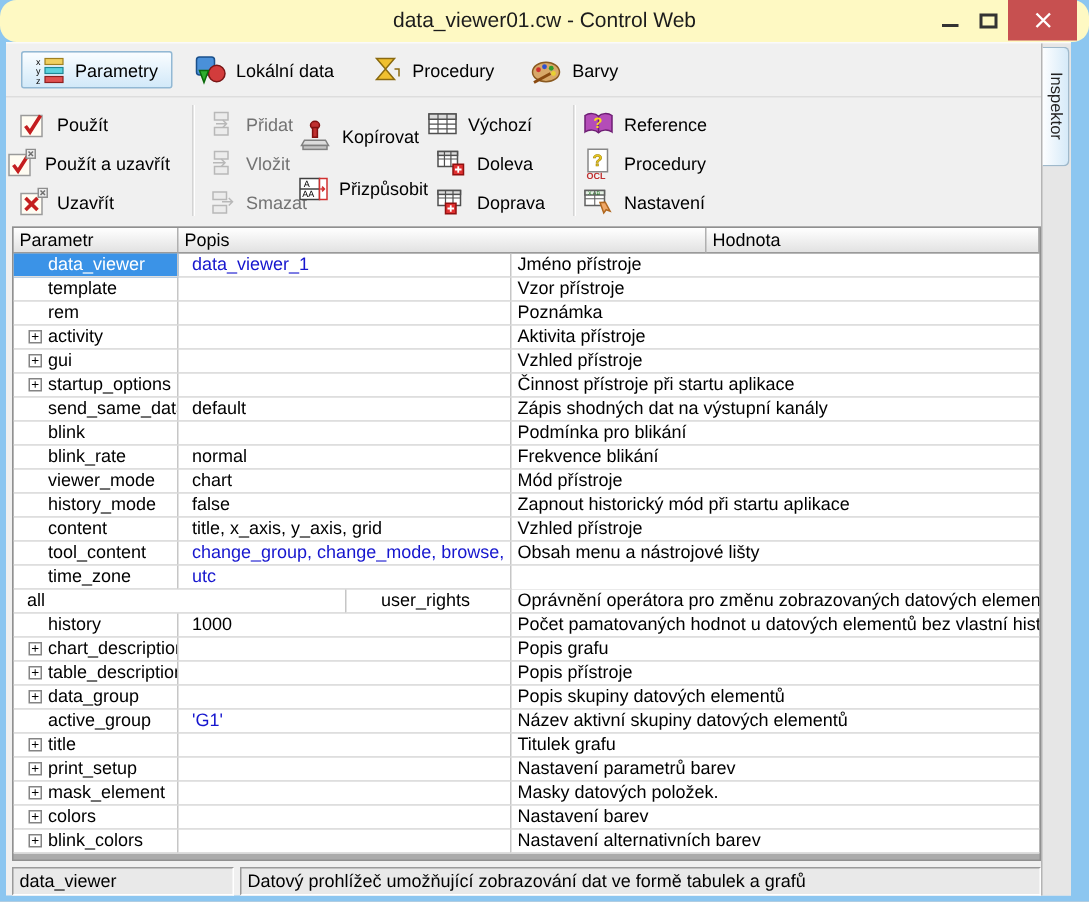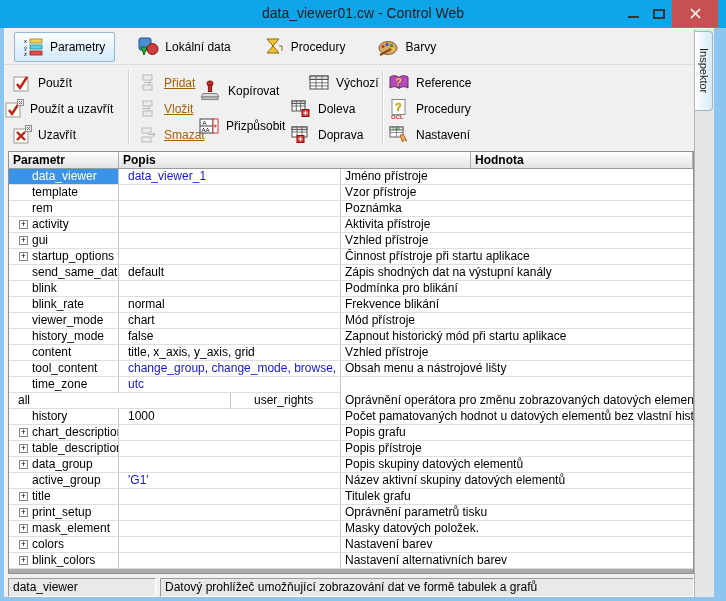--- a/index.html
+++ b/index.html
@@ -2,53 +2,53 @@
 <html><head>
 <meta charset="utf-8">
 <style>
   * { margin:0; padding:0; box-sizing:border-box; }
   html,body { width:726px; height:601px; }
   body { font-family:"Liberation Sans", sans-serif; font-size:12px; color:#000; }
 
   .window { position:relative; width:726px; height:601px; background:#8CC6F0; overflow:hidden; }
 
   
-  .titlebar { position:absolute; left:0; top:0; width:726px; height:28px; background:#0ea5e9; }
+  .titlebar { position:absolute; left:0; top:0; width:726px; height:28px; background:#fef9c3;border-radius:11px; }
   .title { position:absolute; left:0; right:0; top:5px; text-align:center; font-size:14px; color:#1c1c1c; }
   .win-controls { position:absolute; right:8px; top:0; height:28px; display:flex; align-items:flex-start; }
   .btn-min { width:26px; height:27px; display:flex; align-items:center; justify-content:center; }
   .btn-min i { display:block; width:11px; height:0; border-top:2px solid #333; margin-top:6px; }
   .btn-max { width:26px; height:27px; display:flex; align-items:center; justify-content:center; }
   .btn-max i { display:block; width:12px; height:10px; border:2px solid #333; background:transparent; }
   .btn-close { width:46px; height:27px; background:#C75050; display:flex; align-items:center; justify-content:center; }
 
   
   .body { position:absolute; left:4px; top:28px; width:710px; height:569px; background:#F0F0F0; border-top:1px solid #FAFAFA; display:flex; }
   .main { width:690px; height:100%; position:relative; }
   .strip { width:20px; height:100%; background:#E6E6E6; border-left:1px solid #B4B4B4; position:relative; }
   .inspector-tab { position:absolute; left:0; top:2px; width:18px; height:80px; background:linear-gradient(to right,#FDFEFF,#D6EAF8); border:1px solid #9FB9CB; border-left:none; border-radius:0 4px 4px 0; display:flex; align-items:center; justify-content:center; writing-mode:vertical-rl; font-size:11px; color:#222; }
 
   
   .tabbar { height:36px; display:flex; align-items:center; padding-left:10px; border-bottom:1px solid #DDDDDD; }
-  .tab { height:30px; display:flex; align-items:center; gap:6px; padding:0 9px; margin-right:12px; border:1px solid transparent; border-radius:2px; }
+  .tab { height:25px; display:flex; align-items:center; gap:6px; padding:0 9px; margin-right:4px; border:1px solid transparent; border-radius:2px; }
   .tab.selected { border-color:#92B8D4; background:linear-gradient(#FAFDFF,#D2E9F9); }
   .tab .ticon { display:flex; }
 
   
   .buttonbar { position:relative; height:84px; }
   .vsep { position:absolute; top:5px; height:74px; width:2px; border-left:1px solid #D4D4D4; border-right:1px solid #FFFFFF; }
   .tbtn { position:absolute; height:24px; display:flex; align-items:center; gap:6px; white-space:nowrap; }
   .tbtn .bicon { display:flex; flex-shrink:0; }
-  .tbtn.disabled { color:#a16207;text-decoration:underline; }
+  .tbtn.disabled { color:#737373; }
   .tbtn.tall { height:28px; }
 
   
   .grid-wrap { margin:2px 0 0 4px; width:686px; height:423px; border:1px solid #909090; background:#ABABAB; overflow:hidden; }
   .ghead { display:flex; height:17px; }
-  .hcell { background:linear-gradient(#FFFFFF,#E2E2E2); border-right:1px solid #B0B0B0; border-bottom:1px solid #9A9A9A; font-size:12px; line-height:16px; padding-left:4px; overflow:hidden;font-weight:bold; }
+  .hcell { background:linear-gradient(#FFFFFF,#E2E2E2); border-right:1px solid #B0B0B0; border-bottom:1px solid #9A9A9A; font-size:12px; line-height:16px; padding-left:4px; overflow:hidden; }
   .trow { display:flex; height:16px; background:#FFFFFF; }
   .cell { height:16px; line-height:15px; font-size:12px; border-bottom:1px solid #DEDEDE; overflow:hidden; white-space:nowrap; }
   .c-param { width:110px; border-right:1px solid #C6C6C6; display:flex; align-items:center; padding-left:10px; }
   .c-value { width:222px; border-right:1px solid #C6C6C6; padding-left:9px; }
   .c-desc  { flex:1; padding-left:4px; }
   .c-param.sel { background:#3B93E7; color:#FFFFFF; }
   .plusbox { width:9px; height:9px; border:1px solid #848484; background:#FFFFFF; font-size:9px; line-height:7px; text-align:center; color:#000; margin-right:4px; flex-shrink:0; }
   .c-param.sel .plusbox { visibility:hidden; }
   .blue { color:#1616CE; }
 
@@ -218,21 +218,21 @@
               <line x1="2" y1="11" x2="15" y2="11" stroke="#404040"></line>
               <text x="4.5" y="9.5" font-size="6" fill="#000">A</text>
               <text x="3.5" y="16.5" font-size="6" fill="#000">AA</text>
               <rect x="15" y="4" width="5" height="14" fill="#FFFFFF" stroke="#D03030"></rect>
               <path d="M15.5 11 h2.8 m-1.6 -1.6 l1.6 1.6 l-1.6 1.6" stroke="#D03030" fill="none"></path>
             </svg>
           </span>
           <span>Přizpůsobit</span>
         </div>
 
-        <div class="tbtn" style="left:304px; top:6px">
+        <div class="tbtn" style="left:280px; top:6px">
           <span class="bicon">
             <svg width="22" height="22" viewBox="0 0 22 22">
               <rect x="2" y="4" width="18" height="13" fill="#FFFFFF" stroke="#505050"></rect>
               <rect x="2" y="4" width="18" height="3.5" fill="#DCDCDC" stroke="#505050"></rect>
               <path d="M8 4 V17 M14 4 V17 M2 10.8 H20 M2 13.9 H20" stroke="#505050" stroke-width="0.8" fill="none"></path>
             </svg>
           </span>
           <span>Výchozí</span>
         </div>
         <div class="tbtn" style="left:286px; top:32px">
@@ -467,21 +467,21 @@
     </div>
     <div class="cell c-value"><span></span></div>
     <div class="cell c-desc"><span>Titulek grafu</span></div>
   </div>
             <div class="trow">
     <div class="cell c-param">
       <span class="plusbox">+</span>
       <span class="plabel">print_setup</span>
     </div>
     <div class="cell c-value"><span></span></div>
-    <div class="cell c-desc"><span>Oprávnění parametrů tisku</span></div>
+    <div class="cell c-desc"><span>Nastavení parametrů barev</span></div>
   </div>
             <div class="trow">
     <div class="cell c-param">
       <span class="plusbox">+</span>
       <span class="plabel">mask_element</span>
     </div>
     <div class="cell c-value"><span></span></div>
     <div class="cell c-desc"><span>Masky datových položek.</span></div>
   </div>
             <div class="trow">

